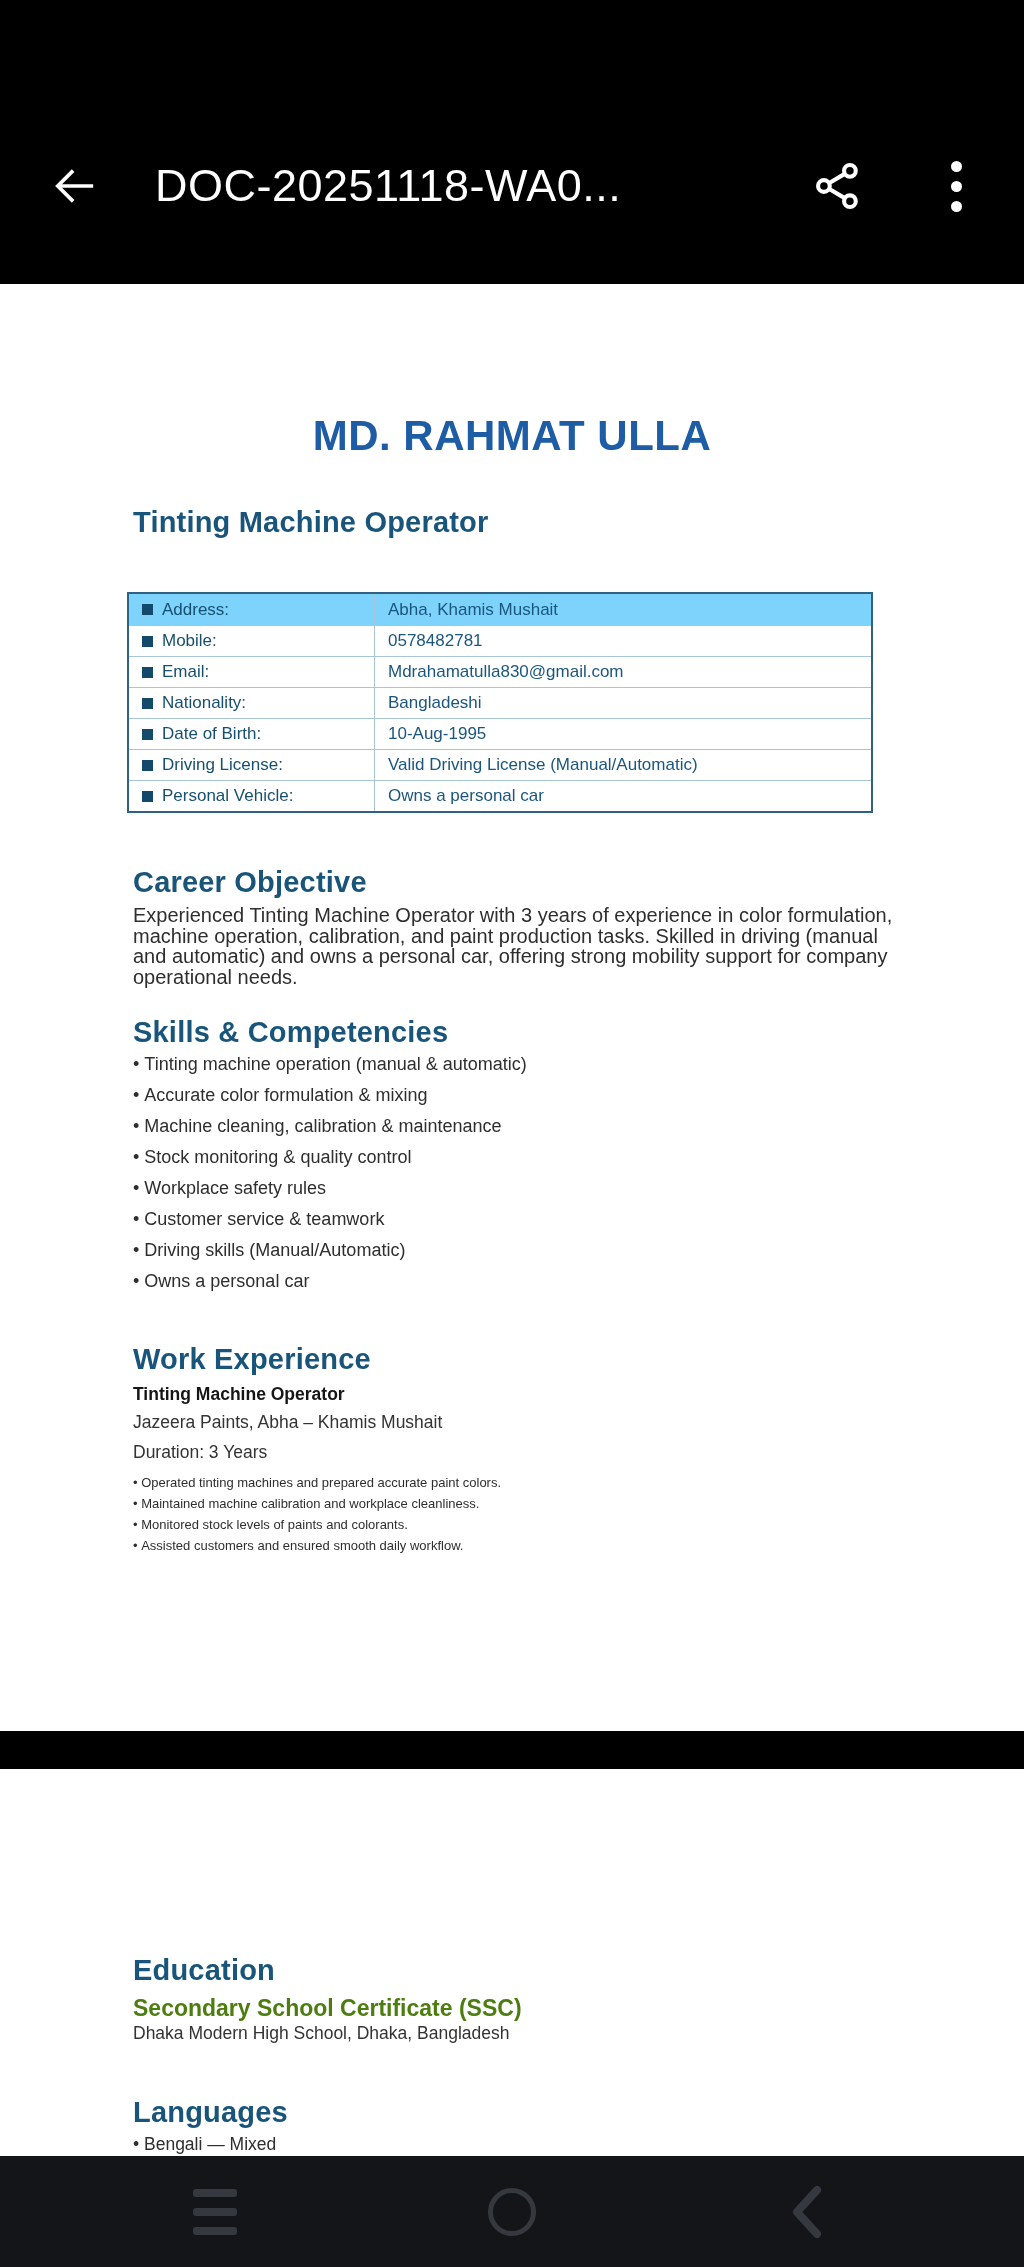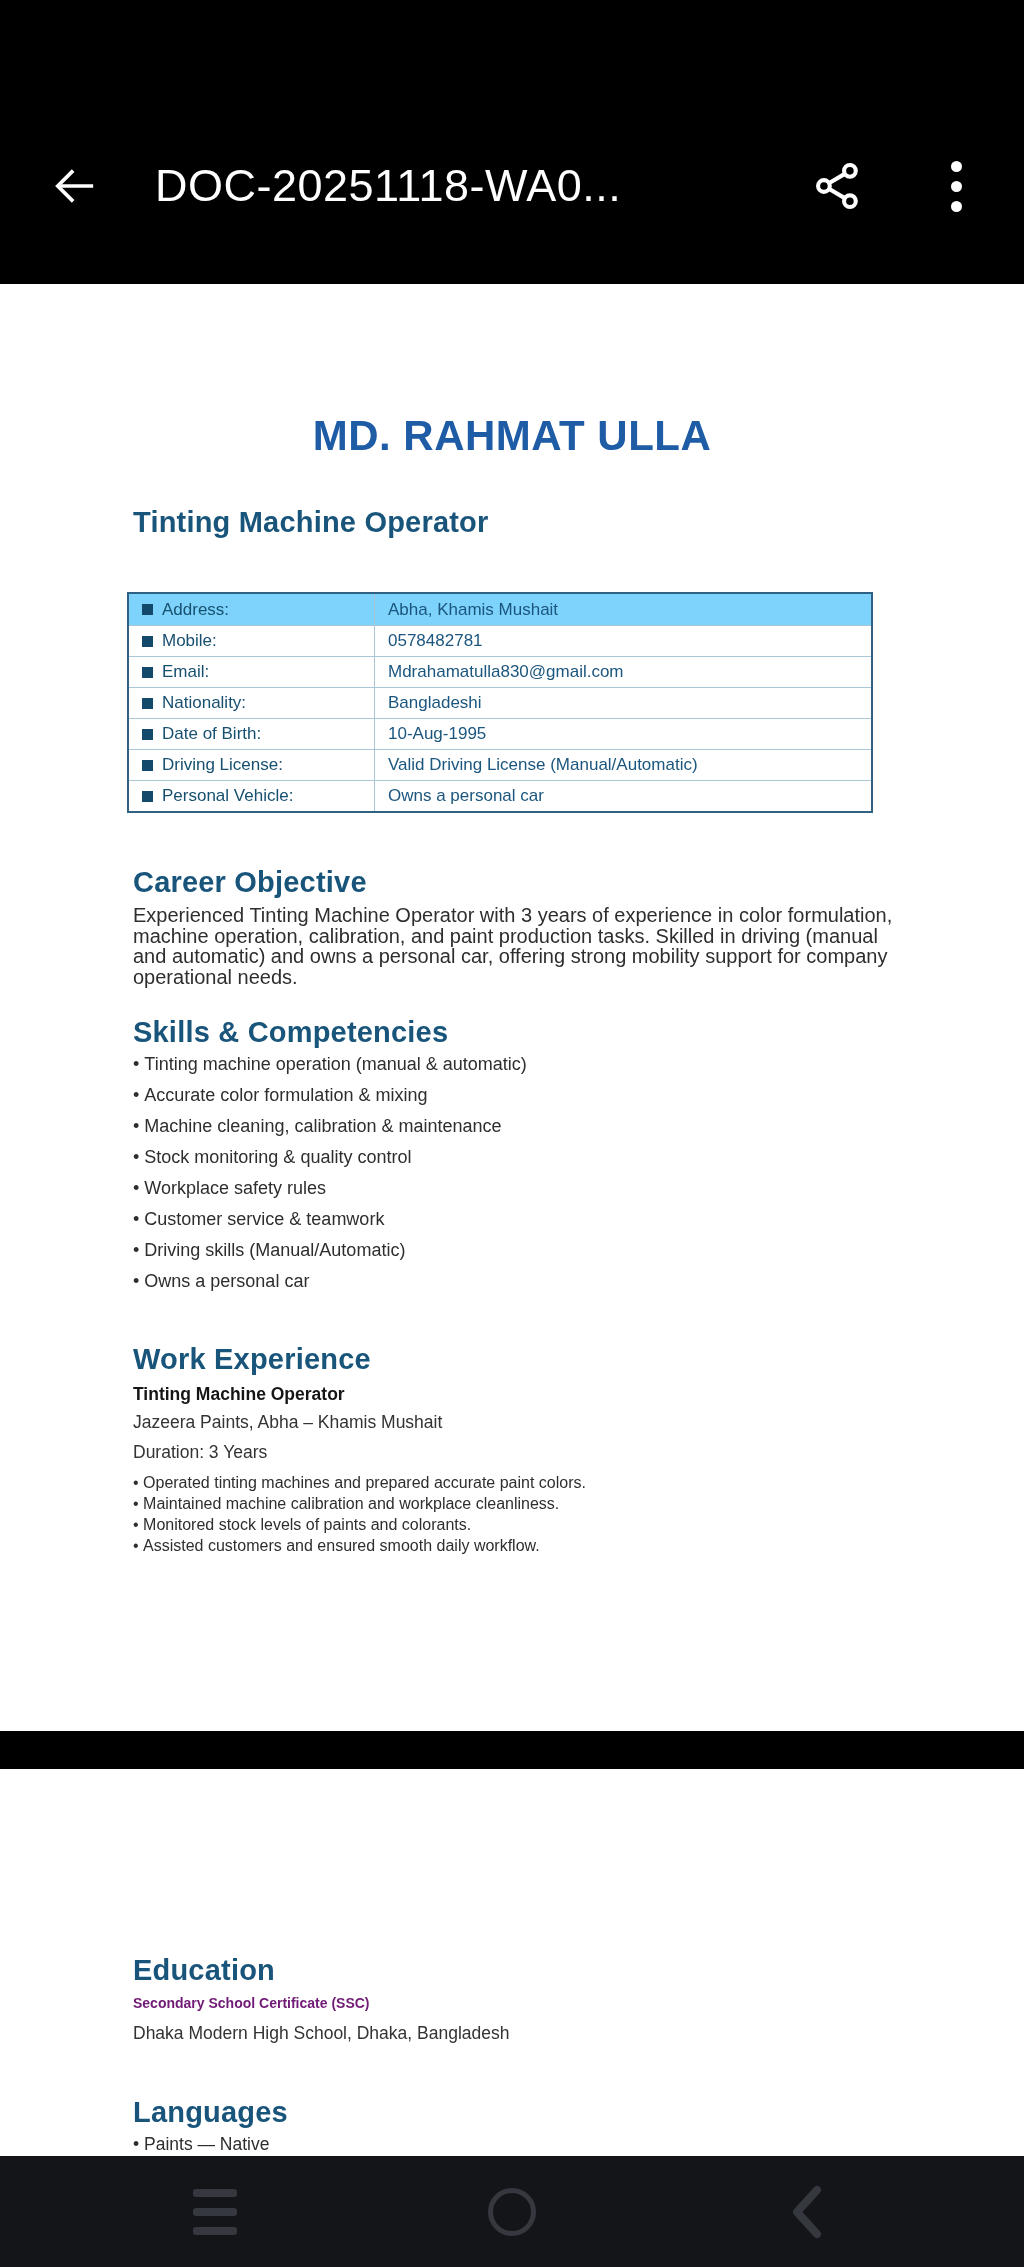--- a/index.html
+++ b/index.html
@@ -46,26 +46,26 @@
 
   .skills-h { top:732px; }
   .skills-list { position:absolute; top:771px; left:133px; width:700px; }
   .skills-list .li { font-size:18px; line-height:18.5px; color:#2e2e2e; margin-bottom:12.5px; }
 
   .work-h { top:1059px; }
   .work-role { position:absolute; top:1100px; left:133px; font-size:17.5px; font-weight:bold; color:#151515; }
   .work-company { position:absolute; top:1128px; left:133px; font-size:17.5px; color:#333; }
   .work-duration { position:absolute; top:1158px; left:133px; font-size:17.5px; color:#333; }
   .duties-list { position:absolute; top:1188px; left:133px; width:760px; }
-  .duties-list .li { font-size:16px; line-height:21px; color:#2e2e2e; }
+  .duties-list .li { font-size:13px; line-height:21px; color:#2e2e2e; }
 
   .li::before { content:"\2022\00a0"; }
 
   .edu-h { top:185px; }
-  .edu-degree { position:absolute; top:226px; left:133px; font-size:14px; font-weight:bold; color:#701a75; }
+  .edu-degree { position:absolute; top:226px; left:133px; font-size:23px; font-weight:bold; color:#4d7c0f; }
   .edu-school { position:absolute; top:254px; left:133px; font-size:17.5px; color:#333; }
   .lang-h { top:327px; }
   .lang-list { position:absolute; top:366px; left:133px; }
   .lang-list .li { font-size:17.5px; line-height:19px; color:#2e2e2e; }
 
   
   .navbar { position:absolute; top:2156px; left:0; width:1024px; height:111px; background:#141519; }
   .nav-recents { position:absolute; left:193px; top:50%; transform:translateY(-50%);
                  display:flex; flex-direction:column; gap:11px; }
   .nav-recents .bar { width:44px; height:8px; border-radius:3px; background:#35383e; }
@@ -191,21 +191,21 @@
     </section>
 
     <div class="page-gap"></div>
 
     <section class="page2">
       <h2 class="sec-h edu-h">Education</h2>
       <p class="edu-degree">Secondary School Certificate (SSC)</p>
       <p class="edu-school">Dhaka Modern High School, Dhaka, Bangladesh</p>
       <h2 class="sec-h lang-h">Languages</h2>
       <div class="lang-list">
-          <div class="li">Paints — Native</div>
+          <div class="li">Bengali — Mixed</div>
         </div>
     </section>
 
   </main>
 
   <nav class="navbar">
     <span class="nav-recents">
       <span class="bar"></span>
       <span class="bar"></span>
       <span class="bar"></span>

